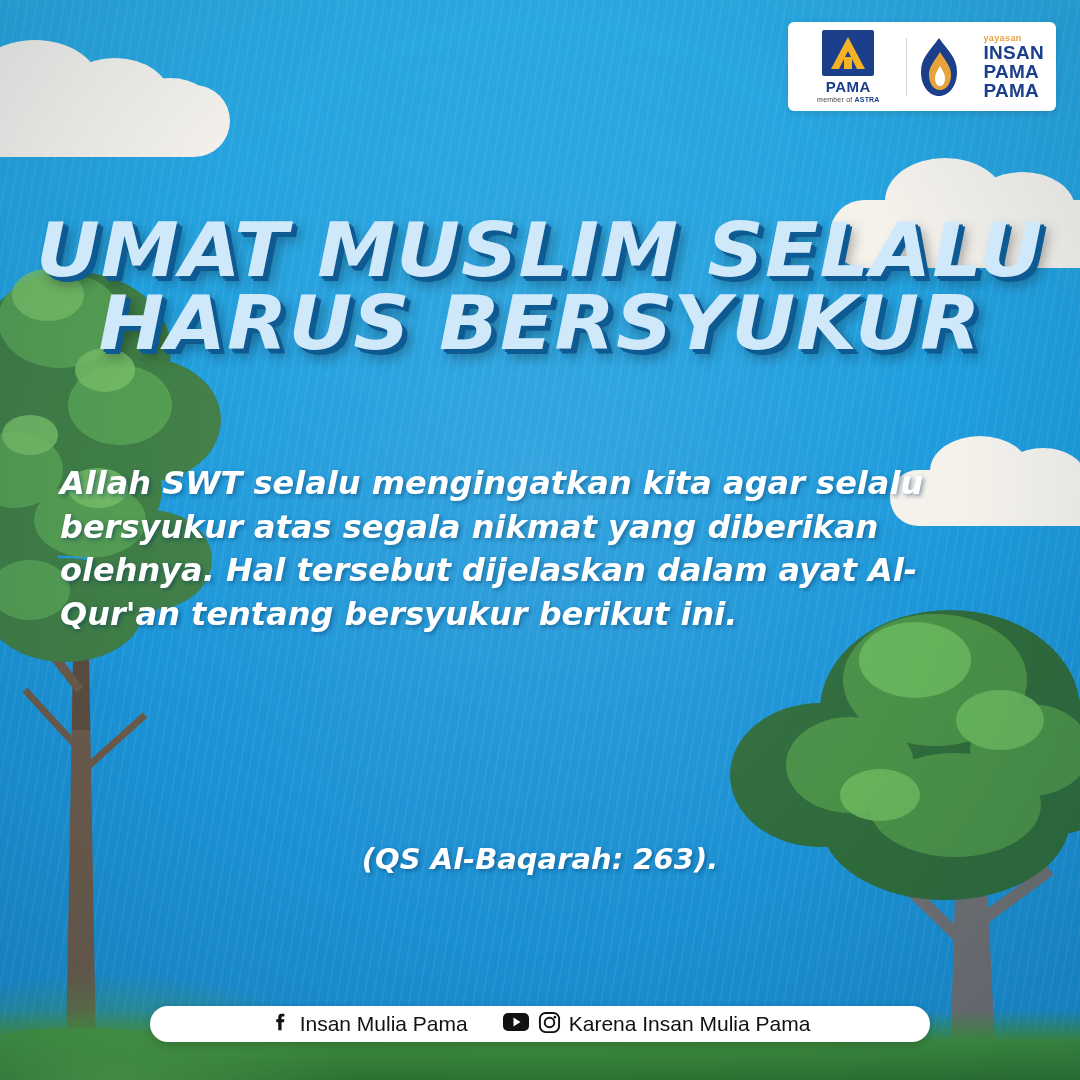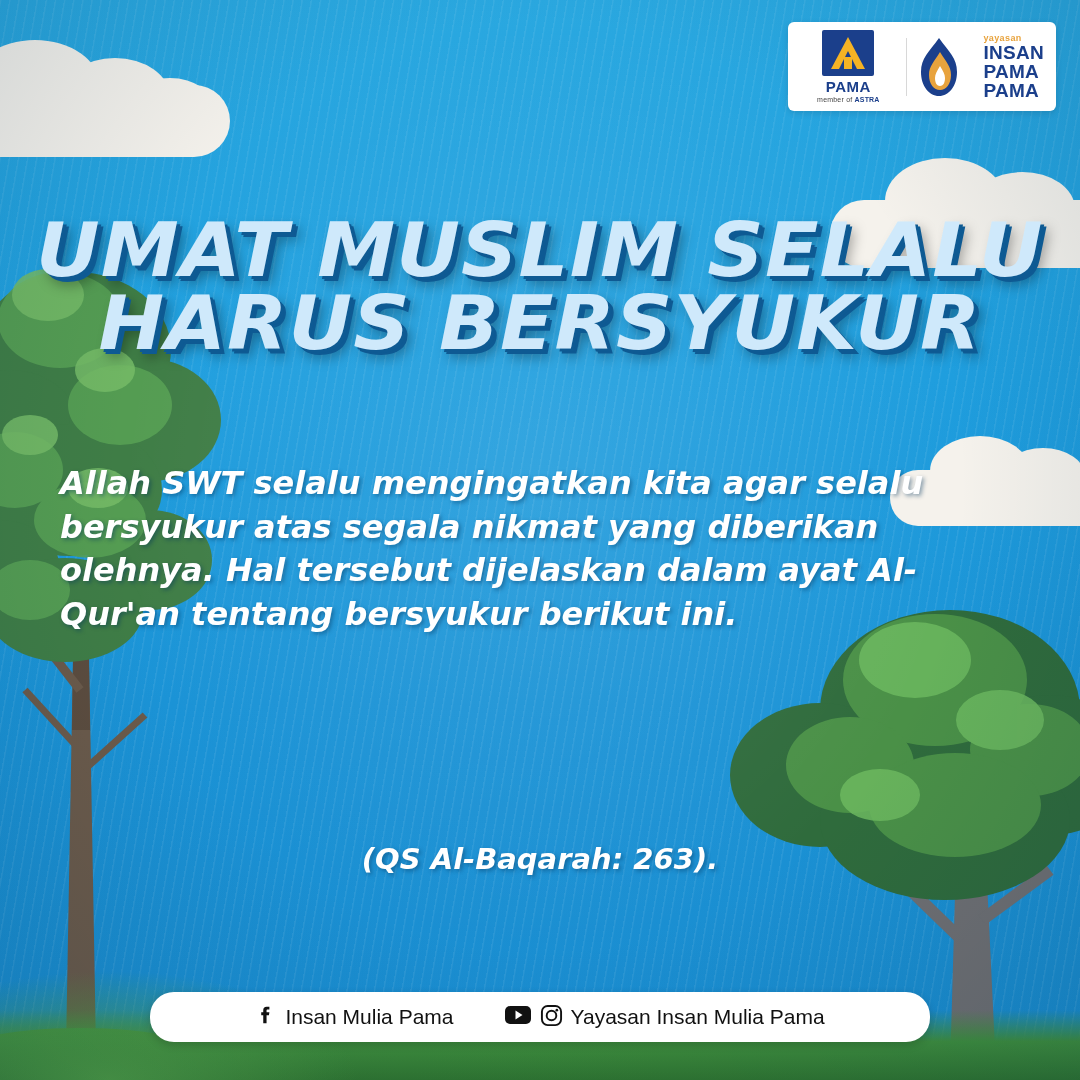--- a/index.html
+++ b/index.html
@@ -176,27 +176,27 @@
     font-size: 29px;
     text-shadow: 2px 2px 4px rgba(0,50,90,0.45);
   }
 
   
   .social-bar {
     position: absolute;
     left: 150px;
     right: 150px;
     bottom: 38px;
-    height: 50px;
+    height: 36px;
     background: #ffffff;
     border-radius: 24px;
     display: flex;
     align-items: center;
     justify-content: center;
-    gap: 14px;
+    gap: 6px;
     box-shadow: 0 3px 8px rgba(0,0,0,0.18);
   }
   .social-item { display: flex; align-items: center; gap: 8px; }
   .social-item .label {
     font-family: "Liberation Sans", sans-serif;
     font-size: 21px;
     color: #111;
     font-weight: 500;
   }
   .icon-fb, .icon-yt, .icon-ig { display: inline-block; }
@@ -357,17 +357,17 @@
           <path d="M11.5 6.5 L18.5 11 L11.5 15.5 Z" fill="#ffffff"></path>
         </svg>
       </span>
       <span class="icon-ig">
         <svg width="23" height="23" viewBox="0 0 24 24" xmlns="http://www.w3.org/2000/svg">
           <rect x="2" y="2" width="20" height="20" rx="6" fill="none" stroke="#111" stroke-width="2"></rect>
           <circle cx="12" cy="12" r="5" fill="none" stroke="#111" stroke-width="2"></circle>
           <circle cx="17.6" cy="6.4" r="1.4" fill="#111"></circle>
         </svg>
       </span>
-      <span class="label">Yayasan Insan Mulia Pama</span>
+      <span class="label">Karena Insan Mulia Pama</span>
     </div>
   </div>
 
 </div>
 
 </body></html>

